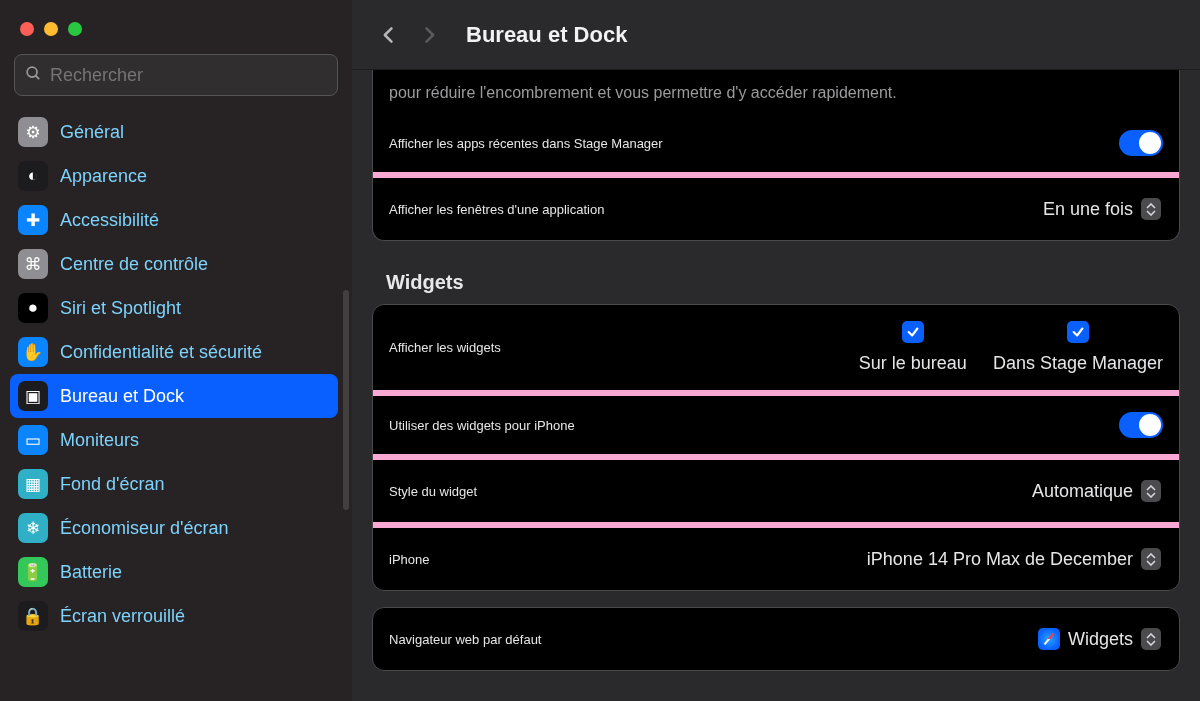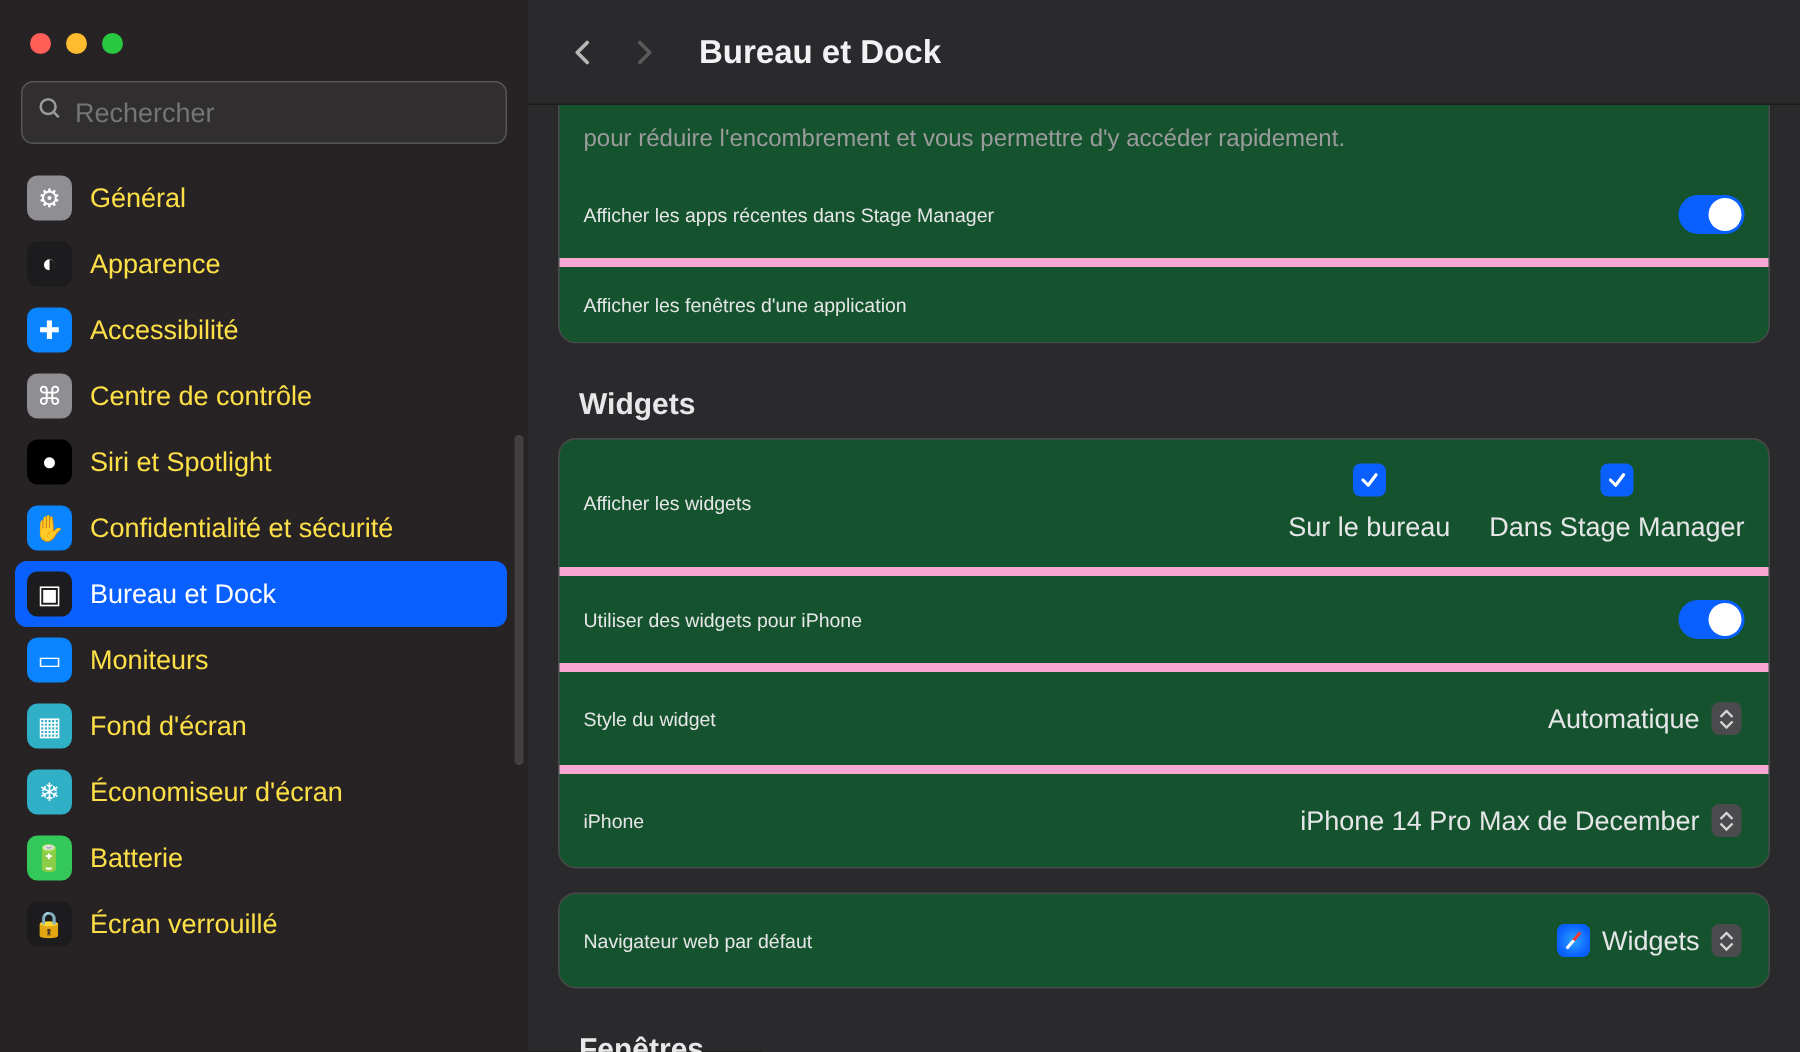--- a/index.html
+++ b/index.html
@@ -9,34 +9,34 @@
   .sidebar { width: 352px; height: 100%; background: rgba(40,36,38,0.92); backdrop-filter: blur(20px); display: flex; flex-direction: column; position: relative; }
   .traffic { display: flex; gap: 10px; padding: 22px 0 0 20px; }
   .tl { width: 14px; height: 14px; border-radius: 50%; }
   .tl.red { background: #ff5f57; } .tl.yellow { background: #febc2e; } .tl.green { background: #28c840; }
   .search-wrap { padding: 18px 14px 10px 14px; }
   .search { width: 100%; height: 42px; border-radius: 8px; background: rgba(60,58,60,0.5); border: 1px solid #555; display: flex; align-items: center; padding: 0 10px; gap: 8px; }
   .search input { flex: 1; background: transparent; border: 0; outline: 0; color: #bbb; font-size: 18px; }
   .sidebar-list { flex: 1; overflow-y: auto; padding: 4px 8px 0 4px; }
   .sidebar-item { display: flex; align-items: center; gap: 12px; height: 44px; border-radius: 8px; padding: 0 8px; margin: 0 6px; cursor: default; }
   .sidebar-item.selected { background: #0a60ff; }
-  .sidebar-item .label { font-size: 18px; color: #fde047; }
+  .sidebar-item .label { font-size: 18px; color: #7dd3fc; }
   .sidebar-item.selected .label { color: #fff; }
   .sicon { width: 30px; height: 30px; border-radius: 7px; display:flex; align-items:center; justify-content:center; font-size:17px; color:#fff; }
   .scrollbar-thumb { position:absolute; right:3px; top:290px; width:6px; height:220px; border-radius:3px; background:#6b6b6b66; }
   
   .main { flex: 1; height: 100%; background: #2a2a2c; display:flex; flex-direction:column; }
   .titlebar { height: 70px; display:flex; align-items:center; padding: 0 20px; border-bottom: 1px solid #00000055; gap: 6px; }
   .navbtn { width:34px; height:34px; display:flex; align-items:center; justify-content:center; color:#b6b6b8; border-radius:6px; }
   .navbtn.disabled { color:#5a5a5c; }
   .title { font-size: 22px; font-weight:700; color:#f2f2f4; margin-left:14px; }
   .content { flex:1; overflow-y:auto; padding: 0 20px 20px 20px; }
 
   .section-title { font-size:20px; font-weight:700; color:#e8e8ea; margin: 30px 0 10px 14px; }
-  .card { background:#14532d; border:1px solid #4a4a4c; border-radius:12px; }
+  .card { background:#000000; border:1px solid #4a4a4c; border-radius:12px; }
   .row { display:flex; align-items:center; padding: 16px 16px; min-height:56px; }
   .row + .row { border-top:6px solid #f9a8d4; }
   .row .rlabel { font-size:13px; color:#e6e6e8; flex:1; }
   .row .rcontrol { display:flex; align-items:center; gap:14px; }
   .partial-top-text { color:#9b9b9d; font-size:16px; padding:14px 16px 12px 16px; white-space:nowrap; overflow:hidden; }
 
   
   .switch { width:44px; height:26px; border-radius:14px; background:#0a60ff; position:relative; }
   .switch.on::after { content:""; position:absolute; right:2px; top:2px; width:22px; height:22px; border-radius:50%; background:#fff; }
   
@@ -150,20 +150,33 @@
       <div class="card" style="border-top-left-radius:0;border-top-right-radius:0;border-top:0;">
         <div class="partial-top-text">pour réduire l'encombrement et vous permettre d'y accéder rapidement.</div>
         <div class="row">
           <div class="rlabel">Afficher les apps récentes dans Stage Manager</div>
           <div class="rcontrol">
             <div class="switch on"></div>
           </div>
         </div>
         <div class="row">
           <div class="rlabel">Afficher les fenêtres d'une application</div>
+          <div class="rcontrol">
+            <div class="popup">
+              <span class="pval">En une fois</span>
+              <span class="chev">
+                <svg width="10" height="6" viewBox="0 0 10 6">
+                    <polyline points="1,5 5,1 9,5" fill="none" stroke="#d5d5d7" stroke-width="1.6"></polyline>
+                  </svg>
+                <svg width="10" height="6" viewBox="0 0 10 6">
+                    <polyline points="1,1 5,5 9,1" fill="none" stroke="#d5d5d7" stroke-width="1.6"></polyline>
+                  </svg>
+              </span>
+            </div>
+          </div>
         </div>
       </div>
 
       <div class="section-title">Widgets</div>
       <div class="card">
         <div class="row">
           <div class="rlabel">Afficher les widgets</div>
           <div class="rcontrol" style="gap:26px;">
             <div class="cbgroup">
               <div class="cbx">

